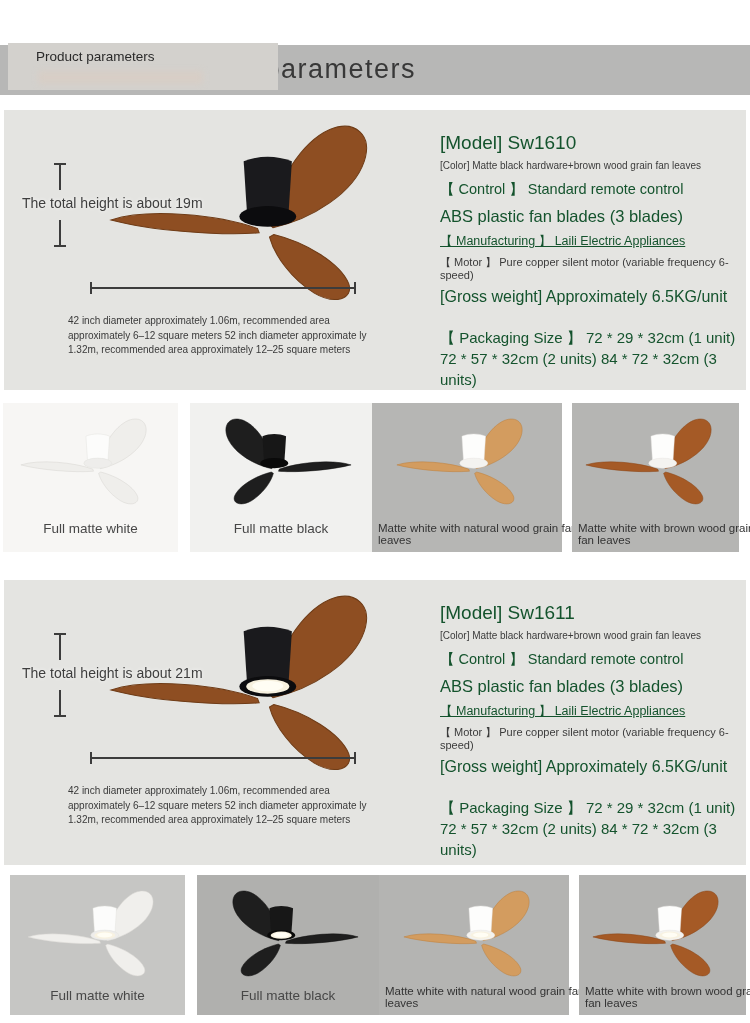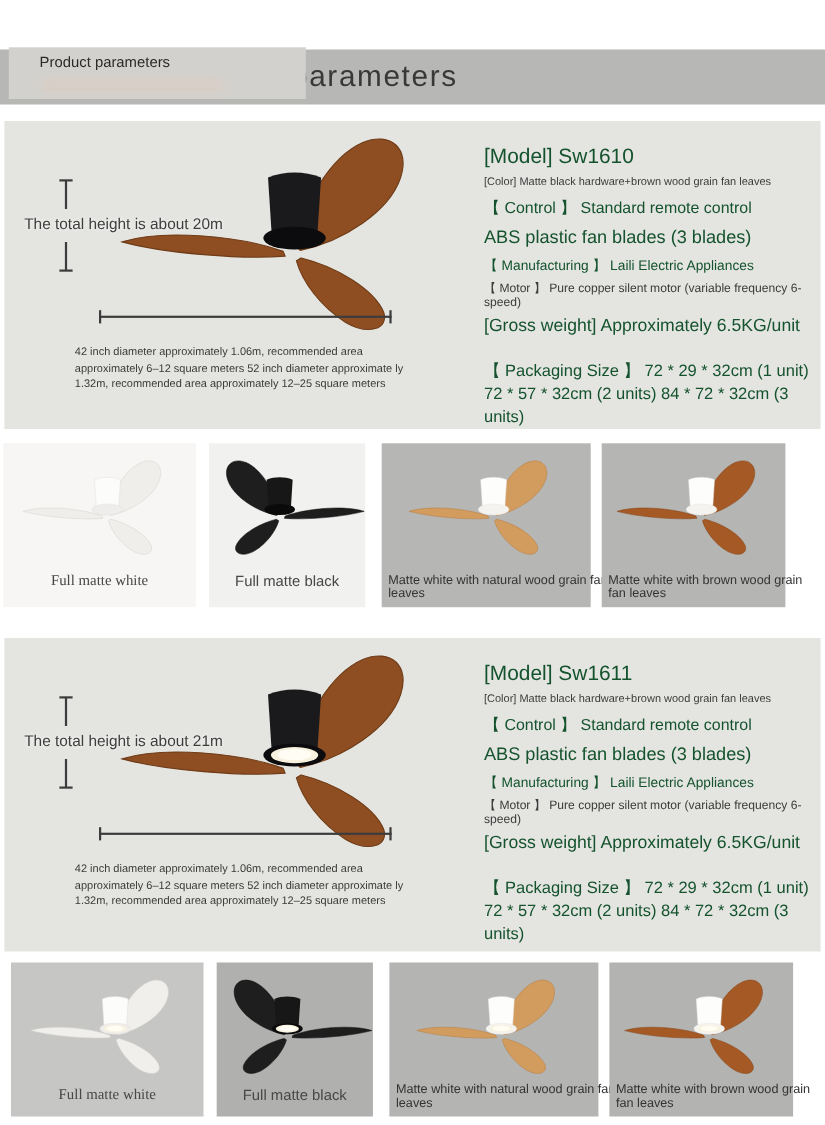--- a/index.html
+++ b/index.html
@@ -39,32 +39,32 @@
 
   .diameter-note { position:absolute; left:64px; top:204px; width:322px; font-size:10px; line-height:14.5px; color:#3a3a3a; }
 
   .specs { position:absolute; left:436px; top:22px; width:298px; }
   .sp { color:#14532d; }
   .sp-model   { font-size:19px; }
   .sp-color   { font-size:10px;   margin-top:6px;  color:#3b3b3b; }
   .sp-type    { font-size:17px;   margin-top:10px; }
   .sp-control { font-size:14.5px; margin-top:9px;  }
   .sp-abs     { font-size:16.5px; margin-top:8px;  }
-  .sp-manu    { font-size:12.5px; margin-top:7px;  }
+  .sp-manu    { font-size:12.5px; margin-top:7px;text-decoration:underline;  }
   .sp-motor   { font-size:11px;   margin-top:6px;  line-height:13px; color:#3b3b3b; }
   .sp-gross   { font-size:16px; margin-top:6px;  }
   .sp-pack    { font-size:15px;   margin-top:21px;  line-height:21px; }
 
   
   .tile-row { position:absolute; left:0; width:750px; display:flex; }
   .row-1 { top:403px; height:149px; padding-left:3px; }
   .row-2 { top:875px; height:140px; padding-left:10px; }
   .tile { position:relative; height:100%; flex:none; }
-  .tile-1 { width:175px; margin-right:12px;font-family:Liberation Serif, serif; }
-  .tile-2 { width:142px; margin-right:15px; }
+  .tile-1 { width:175px; margin-right:12px; }
+  .tile-2 { width:182px; }
   .tile-3 { width:190px; margin-right:10px; }
   .tile-4 { width:167px; }
   .tile-fan { position:absolute; left:50%; top:12px; width:152px; height:93px; transform:translateX(-50%); }
   .tile-fan.mirrored { transform:translateX(-50%) scaleX(-1); }
   .tile-cap-center { position:absolute; bottom:16px; width:100%; text-align:center; font-size:13.5px; color:#474747; }
   .row-2 .tile-cap-center { bottom:12px; }
   .tile-cap-left { position:absolute; bottom:6px; left:6px; width:110%; font-size:11.5px; line-height:11.5px; color:#333333; }
 </style>
 </head>
 <body>
@@ -86,21 +86,21 @@
         <path d="M168 50 C186 43 206 43 224 50 L220 112 L172 112 Z" fill="#1a1a1d"></path>
         <ellipse cx="196" cy="114" rx="33" ry="12" fill="#0c0c0e"></ellipse>
       </svg>
     </div>
   <div class="vdim">
     <i class="cap-t"></i>
       <i class="seg-t"></i>
       <i class="seg-b"></i>
       <i class="cap-b"></i>
   </div>
-  <div class="height-note">The total height is about 20m</div>
+  <div class="height-note">The total height is about 19m</div>
   <div class="hdim">
     <i class="line"></i>
       <i class="cap-l"></i>
       <i class="cap-r"></i>
   </div>
   <div class="diameter-note">42 inch diameter approximately 1.06m, recommended area approximately 6–12 square meters 52 inch diameter approximate ly 1.32m, recommended area approximately 12–25 square meters</div>
   <div class="specs">
     <div class="sp sp-model">[Model] Sw1610</div>
     <div class="sp sp-color">[Color] Matte black hardware+brown wood grain fan leaves</div>
     <div class="sp sp-control">【 Control 】  Standard remote control</div>

